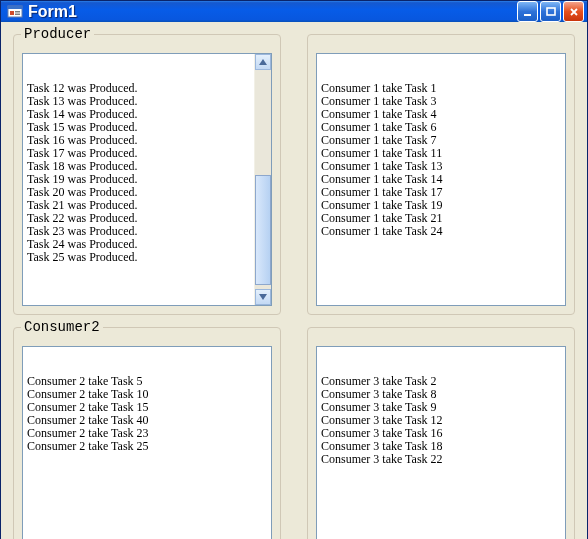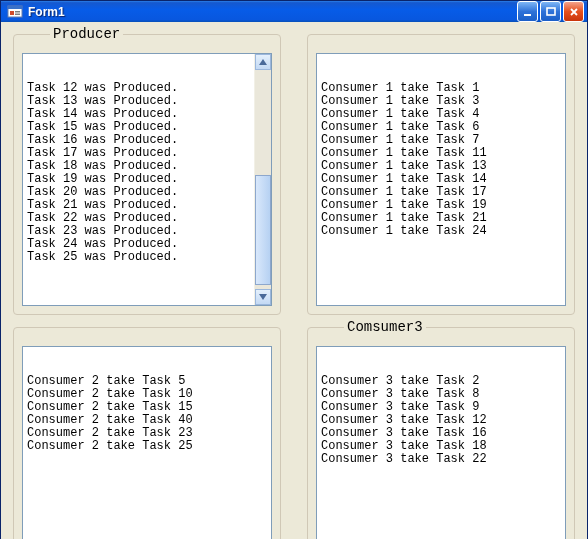--- a/index.html
+++ b/index.html
@@ -26,21 +26,21 @@
     padding: 0 3px 0 6px;
   }
   .titlebar .icon {
     width: 16px;
     height: 16px;
     margin-right: 5px;
   }
   .titlebar .title {
     color: #fff;
     font-weight: bold;
-    font-size: 12px;
+    font-size: 16px;
     flex: 1;
     text-shadow: 1px 1px 1px #0a246a;
   }
   .winbtns {
     display: flex;
     gap: 2px;
   }
   .winbtn {
     width: 21px;
     height: 21px;
@@ -85,28 +85,27 @@
   }
   .grouptitle {
     position: absolute;
     top: -9px;
     left: 7px;
     background: #ece9d8;
     padding: 0 3px;
     font-family: "SimSun","NSimSun","Courier New",monospace;
     font-size: 14px;
     color: #000;
-    margin-left: 29px;
   }
   .listbox {
     flex: 1;
     background: #fff;
     border: 1px solid #7f9db9;
     padding: 2px 2px;
-    font-family: Liberation Mono, monospace;
+    font-family: Liberation Serif, serif;
     font-size: 12px;
     line-height: 13px;
     color: #000;
     overflow: hidden;
     position: relative;
     box-sizing: border-box;
     white-space: pre;
   }
   .lines {
     padding-left: 2px;
@@ -230,32 +229,32 @@
 Consumer 1 take Task 13
 Consumer 1 take Task 14
 Consumer 1 take Task 17
 Consumer 1 take Task 19
 Consumer 1 take Task 21
 Consumer 1 take Task 24</div>
         </div>
       </div>
 
       <div class="groupbox">
+        <div class="grouptitle">Consumer2</div>
         <div class="listbox">
           <div class="lines">Consumer 2 take Task 5
 Consumer 2 take Task 10
 Consumer 2 take Task 15
 Consumer 2 take Task 40
 Consumer 2 take Task 23
 Consumer 2 take Task 25</div>
         </div>
       </div>
 
       <div class="groupbox">
-        <div class="grouptitle">Comsumer3</div>
         <div class="listbox">
           <div class="lines">Consumer 3 take Task 2
 Consumer 3 take Task 8
 Consumer 3 take Task 9
 Consumer 3 take Task 12
 Consumer 3 take Task 16
 Consumer 3 take Task 18
 Consumer 3 take Task 22</div>
         </div>
       </div>

